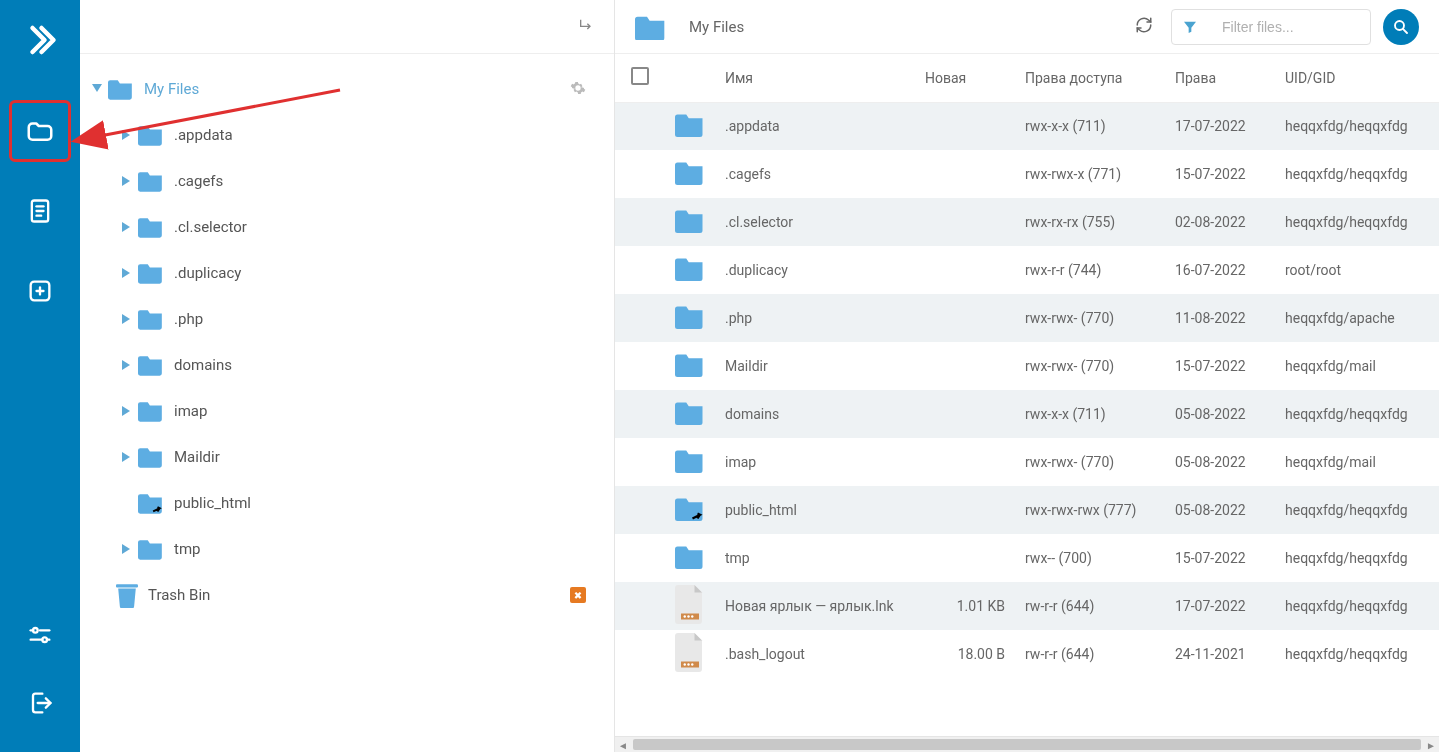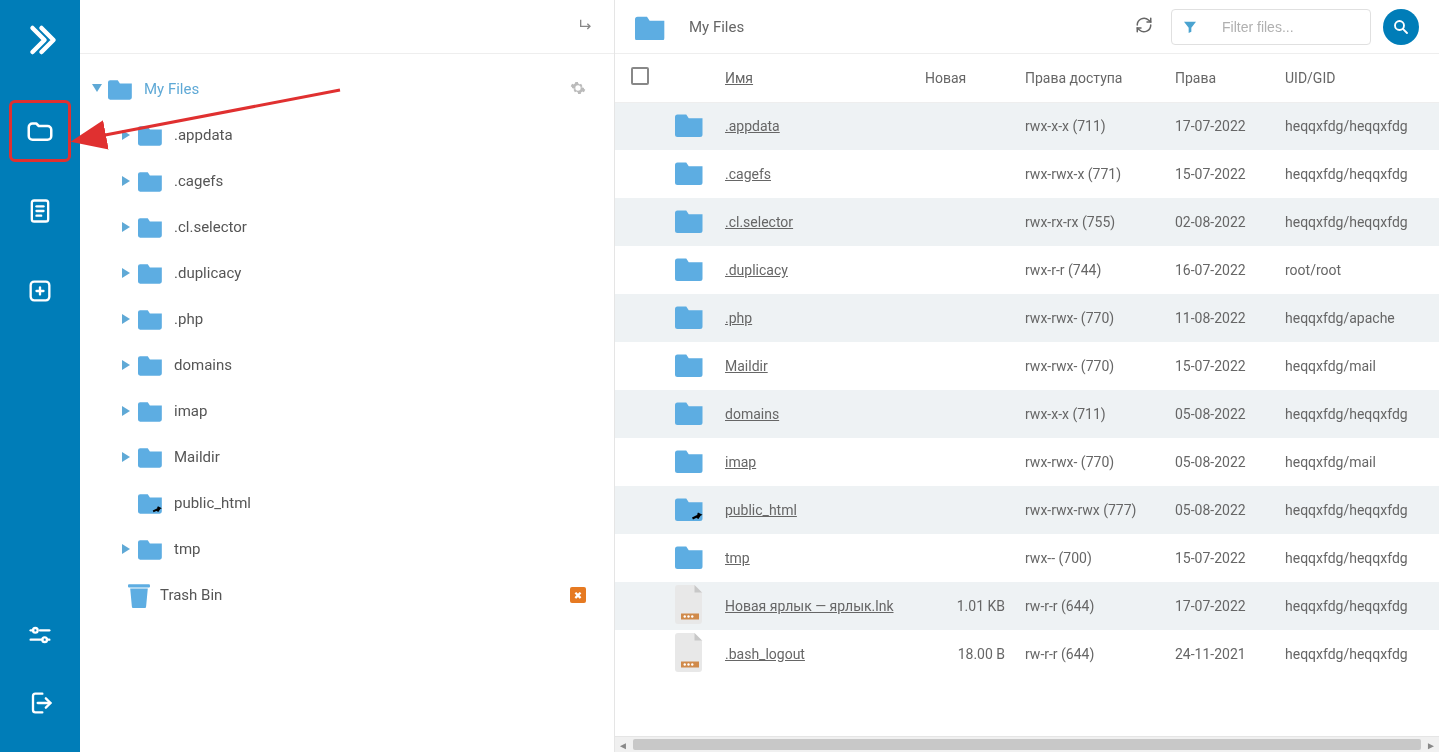--- a/index.html
+++ b/index.html
@@ -52,21 +52,21 @@
 .file-table th:first-child { width: 50px; text-align: center; }
 .file-table td { padding: 0 10px; height: 48px; color: #666; font-size: 14px; }
 .file-table tbody tr:nth-child(odd) { background: #eef2f4; }
 .file-table tbody tr:nth-child(even) { background: #fff; }
 .cell-icon { width: 50px; text-align: center; }
 .cell-icon .folder-ic { width: 28px; height: 24px; margin: 0 auto; }
 .checkbox { width: 18px; height: 18px; border: 2px solid #888; border-radius: 2px; display: inline-block; cursor: pointer; }
 .file-ic { width: 24px; height: 28px; margin: 0 auto; }
 
 
-.col-name { width: 200px; text-decoration: underline; }
+.col-name { width: 200px; }
 .col-size { width: 100px; text-align: right; }
 .col-perm { width: 150px; }
 .col-date { width: 110px; }
 
 
 .hscroll { height: 16px; background: #f0f0f0; border-top: 1px solid #e5e5e5; position: relative; }
 .hscroll-thumb { position: absolute; left: 18px; right: 18px; top: 2px; bottom: 2px; background: #c8c8c8; border-radius: 2px; }
 .hscroll-arrow { position: absolute; top: 0; width: 16px; height: 16px; display: flex; align-items: center; justify-content: center; color: #888; font-size: 10px; }
 
 </style>
@@ -261,21 +261,21 @@
               <svg viewBox="0 0 10 10">
                 <polygon points="0,0 8,5 0,10" fill="#5fa9d6"></polygon>
               </svg>
             </span>
             <span class="folder-ic"><svg viewBox="0 0 24 20" fill="#5dade2">
                 <path d="M2 2h7l2 3h11v13a2 2 0 0 1-2 2H2a2 2 0 0 1-2-2V4a2 2 0 0 1 2-2z"></path>
               </svg></span>
             <span class="tree-label dark">tmp</span>
           </div>
         </div>
-      <div class="tree-row" style="padding-left:48px;">
+      <div class="tree-row" style="padding-left:36px;">
         <span class="trash-ic"><svg viewBox="0 0 20 24" fill="#5dade2">
               <path d="M2 6h16l-1.5 16a2 2 0 0 1-2 2h-9a2 2 0 0 1-2-2L2 6z"></path>
               <rect x="0" y="2" width="20" height="3" rx="1"></rect>
             </svg></span>
         <span class="tree-label dark">Trash Bin</span>
         <span class="tail trash-badge">✖</span>
       </div>
     </div>
   </div>
 

